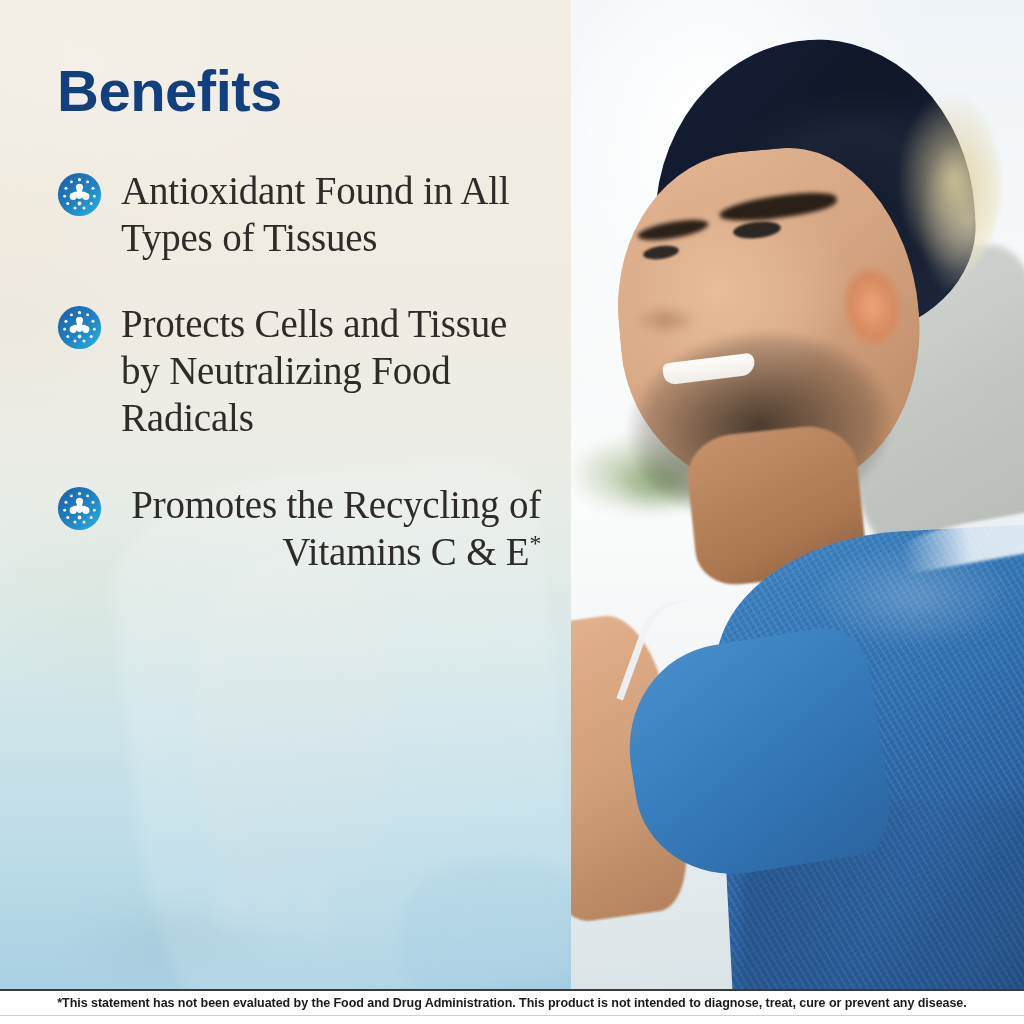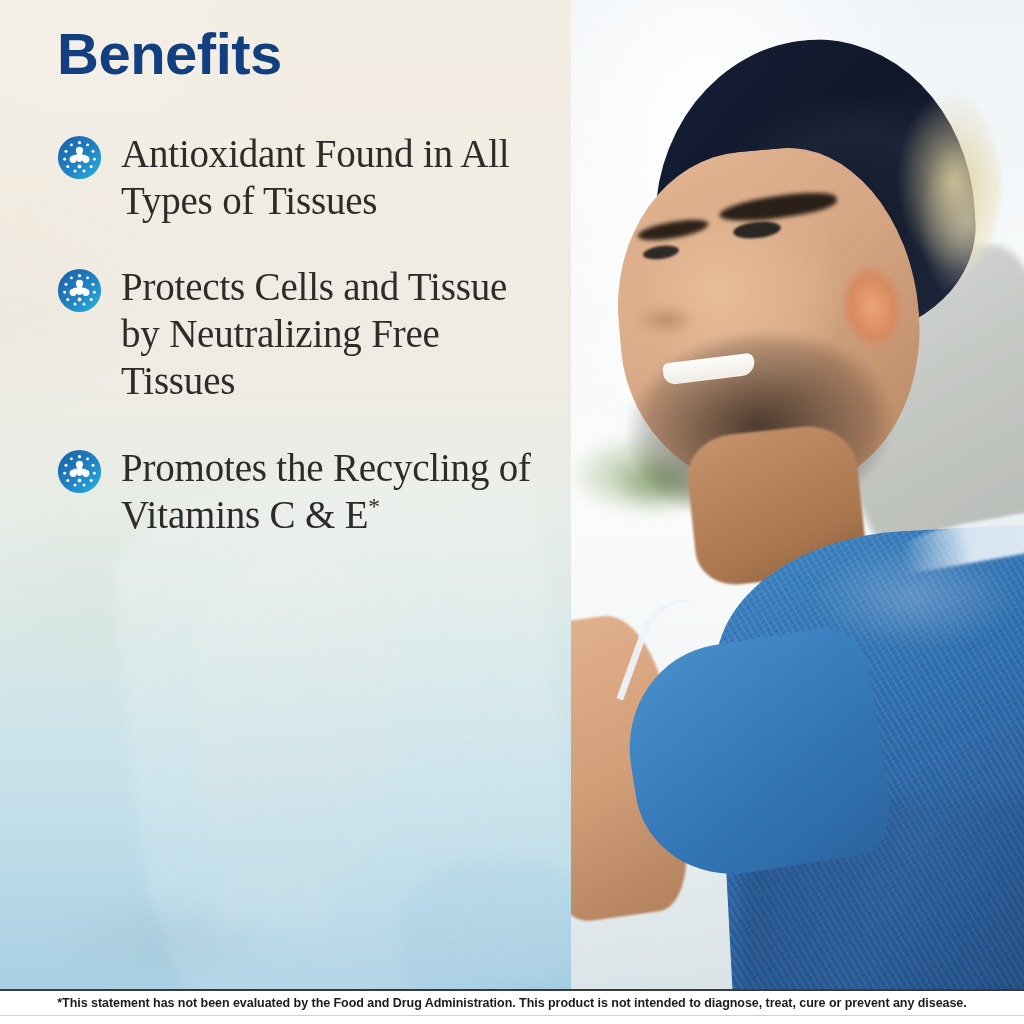--- a/index.html
+++ b/index.html
@@ -85,32 +85,32 @@
   .left-wash {
     position:absolute; inset:0;
     background:linear-gradient(180deg,
       rgba(243,238,228,.72) 0%,
       rgba(241,236,227,.66) 30%,
       rgba(233,238,234,.55) 52%,
       rgba(206,229,234,.45) 74%,
       rgba(178,214,230,.40) 100%);
   }
 
-  .left-content { position:relative; z-index:5; padding:24px 24px 0 57px; }
+  .left-content { position:relative; z-index:5; padding:61px 24px 0 57px; }
 
   .heading {
     font-size:58px; font-weight:700; color:#123f80;
     letter-spacing:-0.5px; line-height:1.05;
     margin:0 0 46px 0;
     text-shadow:0 1px 2px rgba(255,255,255,.35);
   }
 
   .benefits-list { list-style:none; }
   .benefit-item { display:flex; align-items:flex-start; margin-bottom:40px;font-family:Liberation Serif, serif; }
-  .benefit-item:last-child { margin-bottom:0; }
+  .benefit-item:last-child { margin-bottom:0;text-align:right; }
 
   .bullet-icon { flex:0 0 auto; width:45px; height:45px; margin:4px 19px 0 0; position:relative; }
   .bullet-icon svg { display:block; width:45px; height:45px; }
 
   .benefit-text {
     font-size:39px; line-height:1.20; color:#2e2b28;
     font-weight:400; letter-spacing:-0.2px;
     max-width:420px;
   }
   .benefit-text sup { font-size:.6em; vertical-align:super; line-height:0; }
@@ -369,21 +369,21 @@
                 <circle cx="17" cy="54" r="3.2"></circle>
                 <circle cx="83" cy="54" r="3.2"></circle>
                 <circle cx="24" cy="70" r="3.4"></circle>
                 <circle cx="76" cy="70" r="3.4"></circle>
                 <circle cx="40" cy="80" r="3.4"></circle>
                 <circle cx="60" cy="80" r="3.4"></circle>
                 <circle cx="50" cy="70" r="4.2"></circle>
               </g>
             </svg>
           </span>
-          <span class="benefit-text">Protects Cells and Tissue by Neutralizing Free Tissues</span>
+          <span class="benefit-text">Protects Cells and Tissue by Neutralizing Food Radicals</span>
         </li>
 
         <li class="benefit-item">
           <span class="bullet-icon">
             <svg viewBox="0 0 100 100" xmlns="http://www.w3.org/2000/svg">
               <defs>
                 <linearGradient id="g3" x1="0%" y1="0%" x2="100%" y2="100%">
                   <stop offset="0%" stop-color="#1a5fa8"></stop>
                   <stop offset="55%" stop-color="#2083c4"></stop>
                   <stop offset="100%" stop-color="#2ab6e0"></stop>

